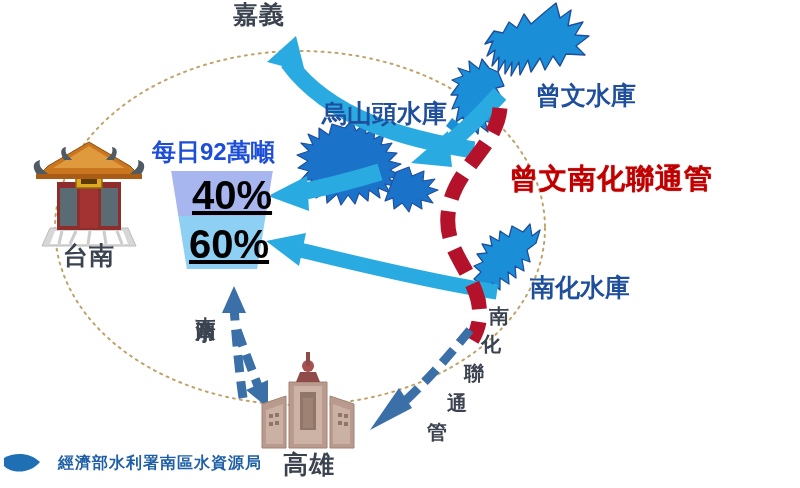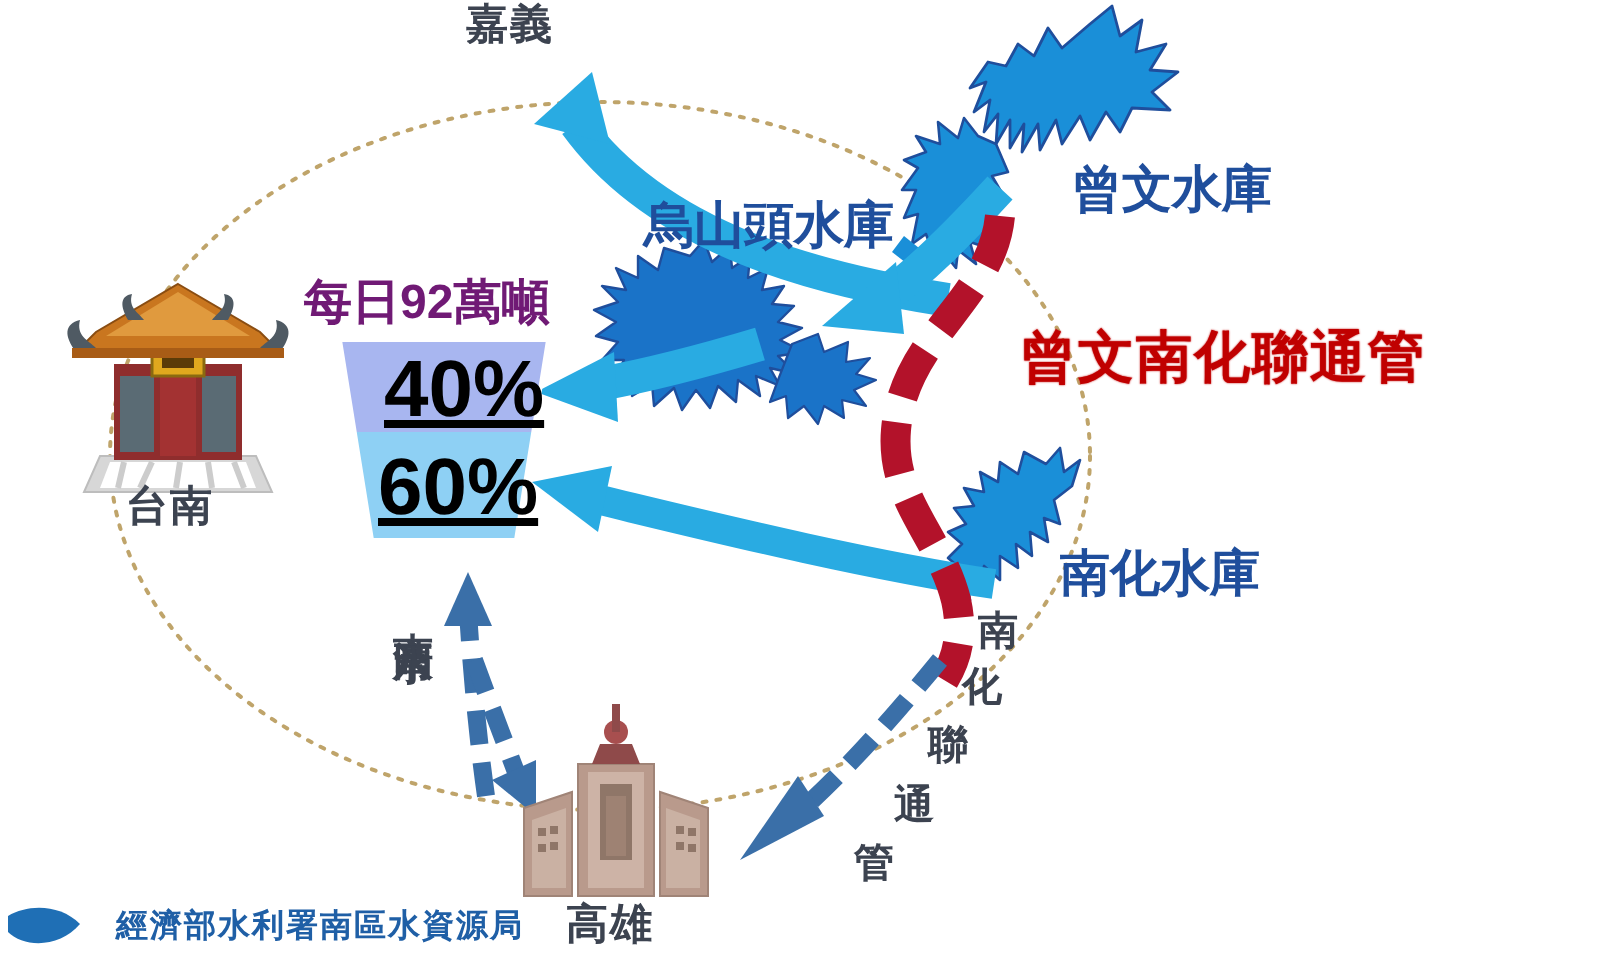--- a/index.html
+++ b/index.html
@@ -11,37 +11,37 @@
     overflow:hidden;
     position:relative;
   }
   #stage{position:relative;width:800px;height:488px;overflow:hidden;background:#fff;}
   #stage svg.layer{position:absolute;left:0;top:0;width:800px;height:488px;}
 
   .lbl{position:absolute;white-space:nowrap;line-height:1;}
 
   
   .city{
-    color:#3c4350;font-size:21px;font-weight:700;
+    color:#3c4350;font-size:25px;font-weight:700;
     letter-spacing:1px;
   }
   
   .resv{
     color:#1f4e9c;font-size:25px;font-weight:800;
     letter-spacing:0px;
   }
   
   .headline{
     color:#c00000;font-size:28px;font-weight:900;
     letter-spacing:1px;
     text-shadow:0 0 1px #c00000;
   }
   
   .daily{
-    color:#701a75;font-size:24px;font-weight:900;letter-spacing:0px;
+    color:#1d4ed8;font-size:24px;font-weight:900;letter-spacing:0px;
   }
   .pct{
     color:#000000;font-weight:900;font-size:40px;letter-spacing:0px;text-decoration:underline;
   }
   
   .vert{
     writing-mode:vertical-rl;text-orientation:upright;
     color:#3c4350;font-size:20px;font-weight:600;line-height:1.35;
     letter-spacing:2px;
   }

